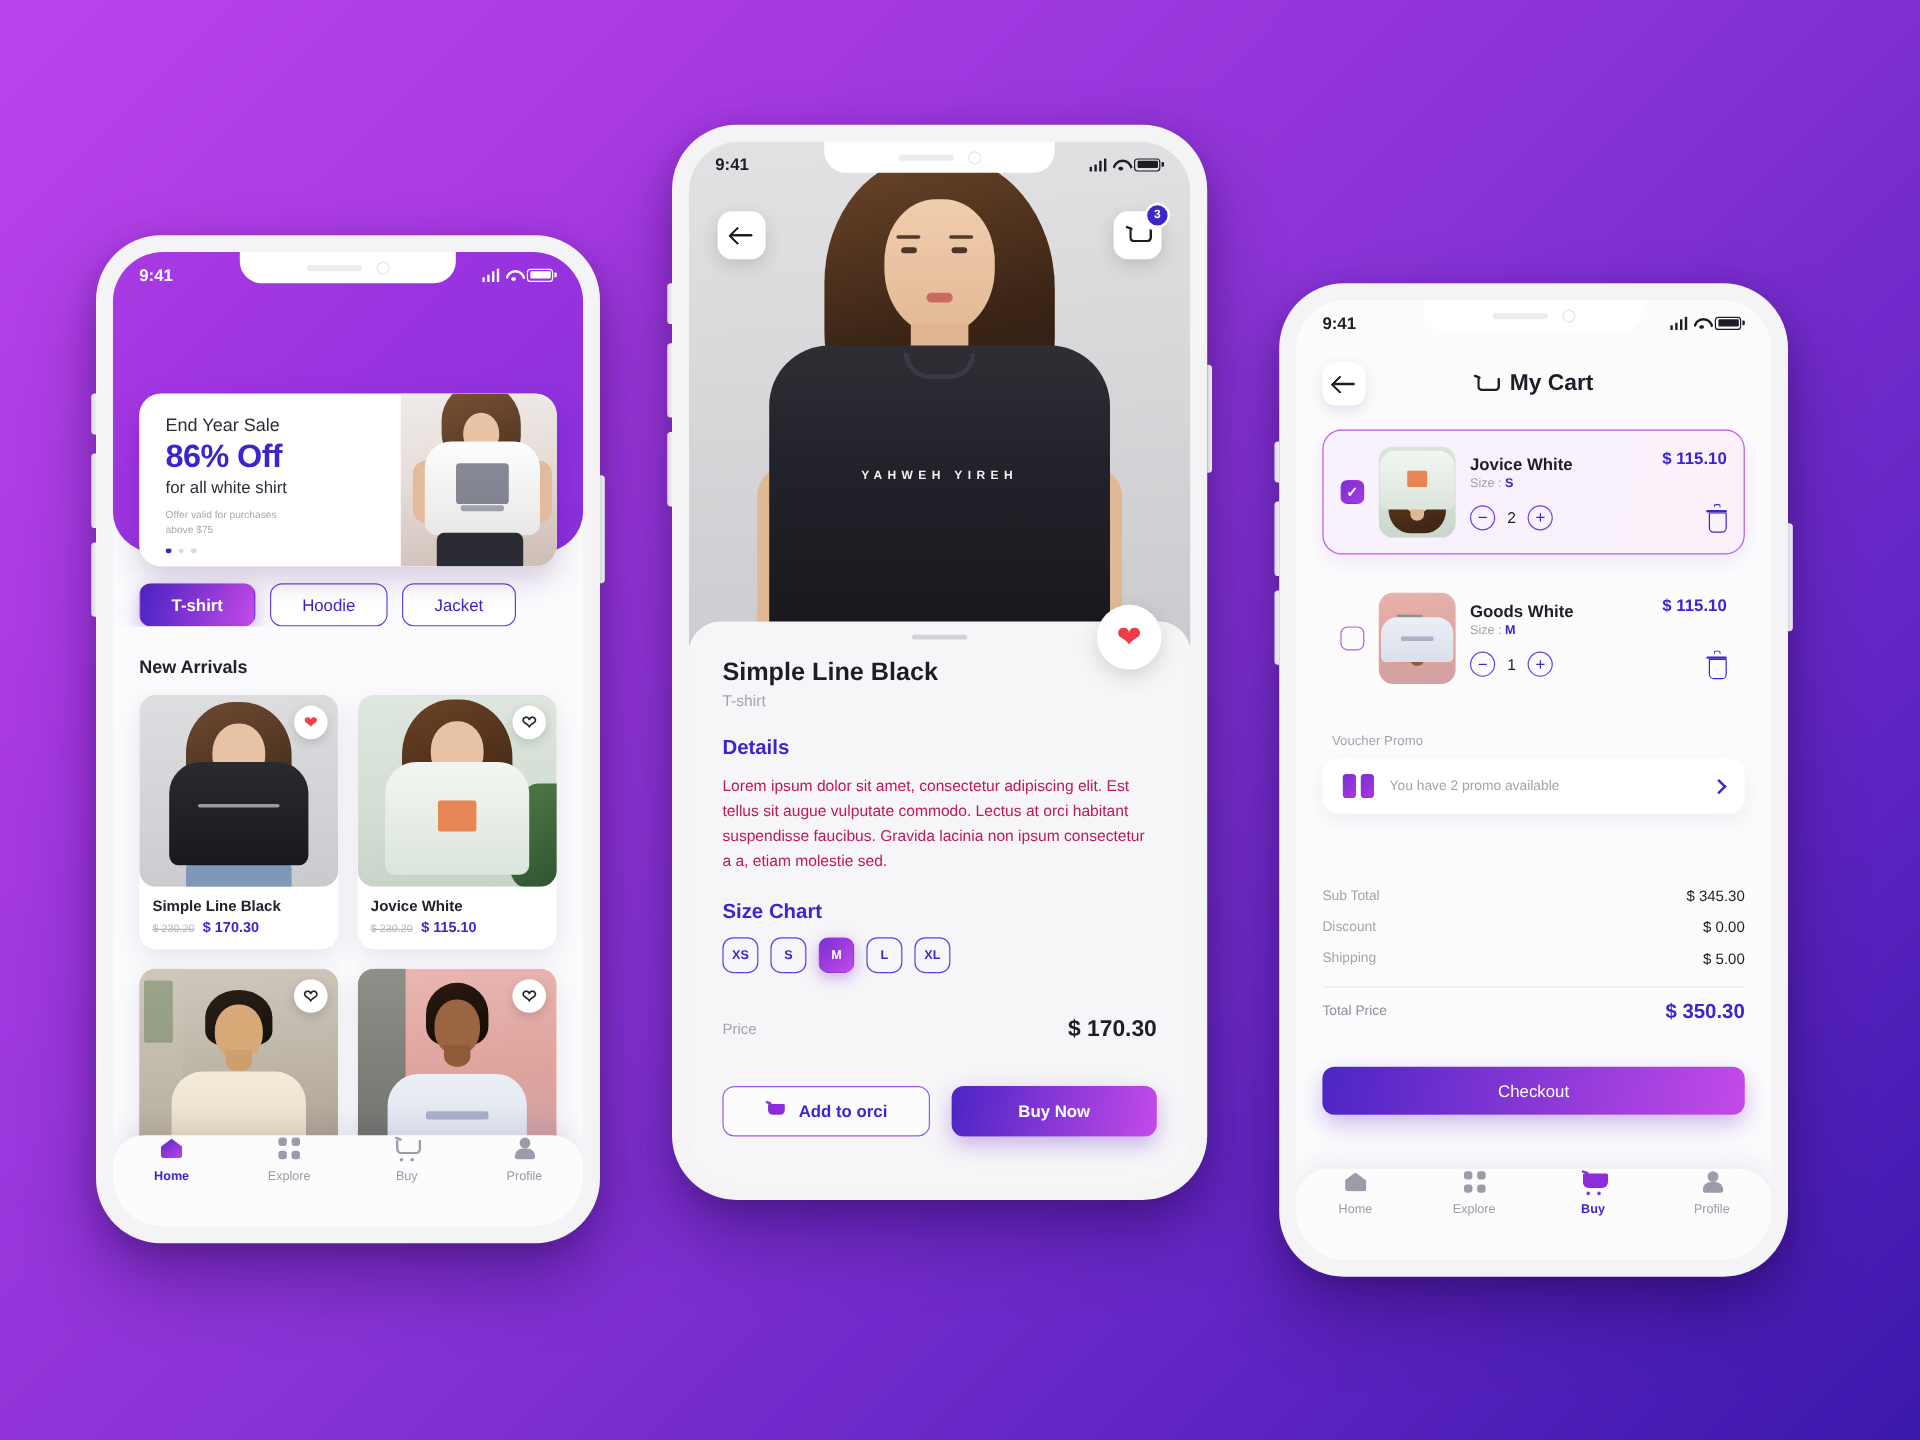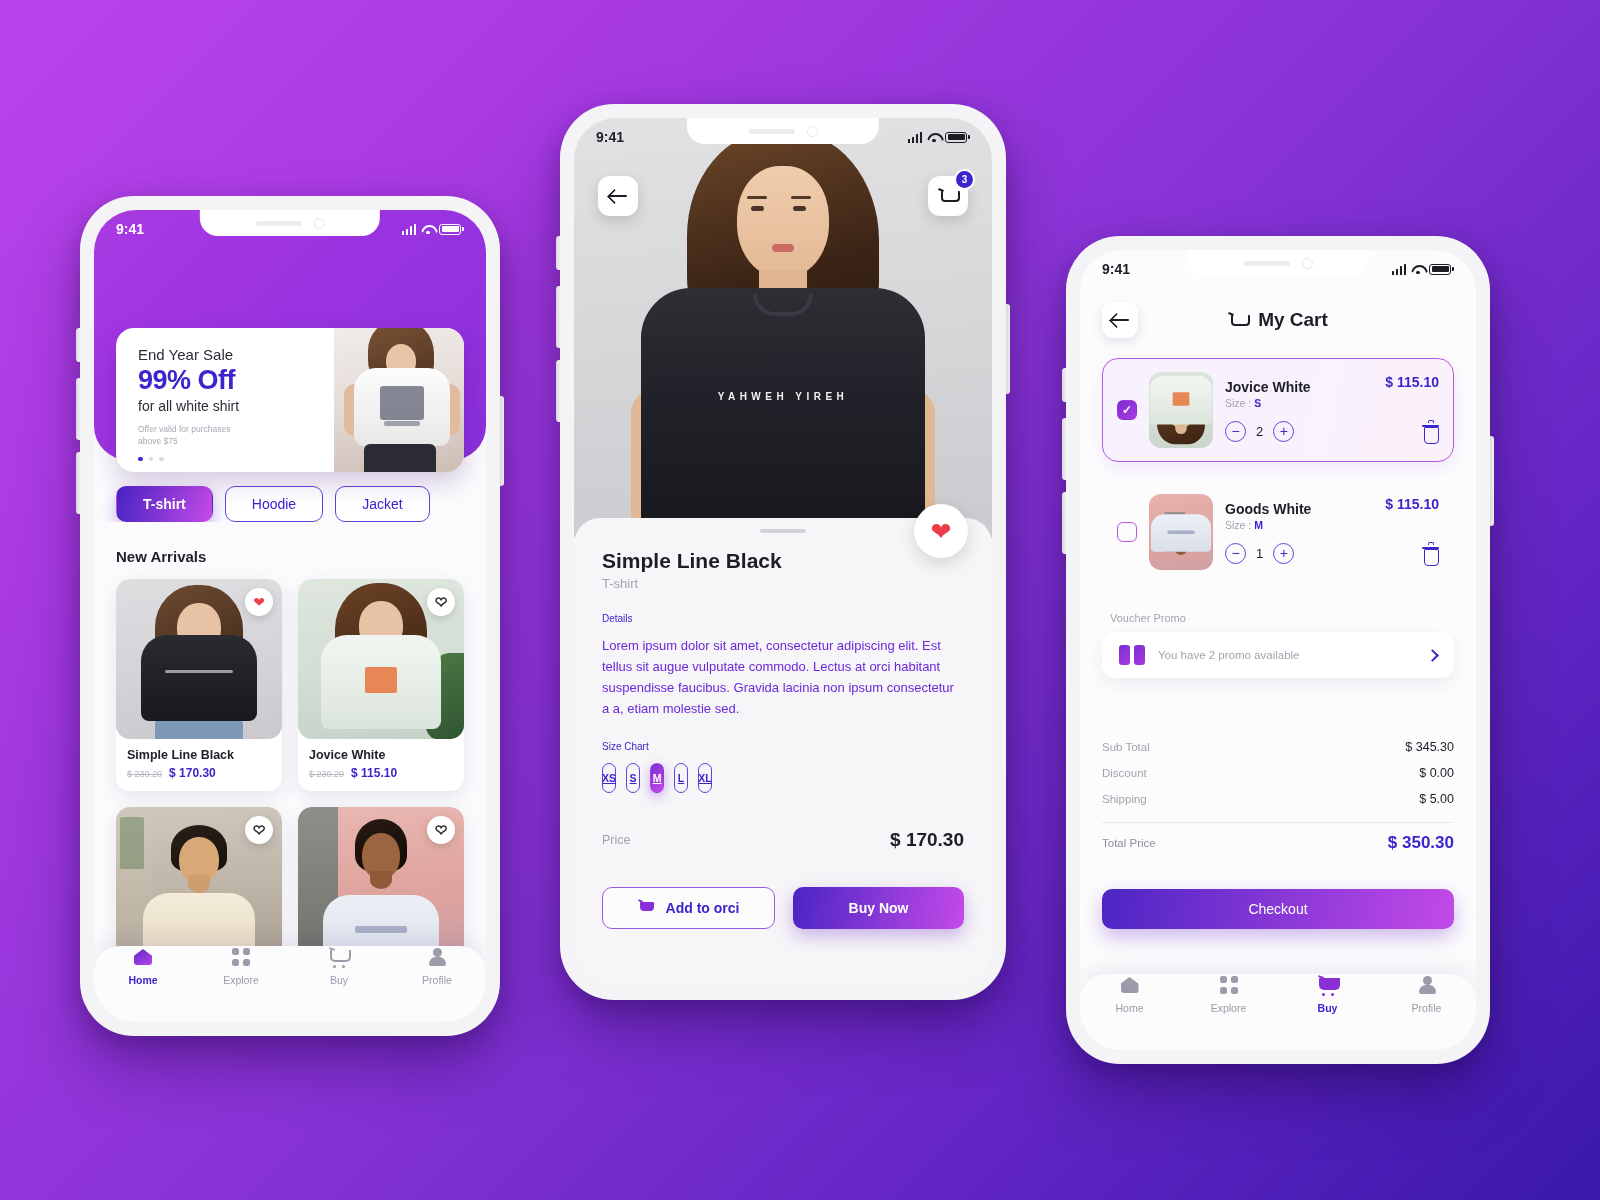--- a/index.html
+++ b/index.html
@@ -307,27 +307,27 @@
     border-radius: 50%; z-index: 22; display: flex; align-items: center; justify-content: center;
     box-shadow: 0 6px 18px rgba(0,0,0,.14); font-size: 25px; color: #ee3d48; line-height: 1;
   }
   .p2-sheet {
     position: absolute; top: 400px; left: 0; right: 0; bottom: 0;
     background: #f6f6f8; border-radius: 26px 26px 0 0; z-index: 18; padding: 0 28px;
   }
   .grabber { width: 46px; height: 4px; background: #d2d2da; border-radius: 3px; margin: 11px auto 0; }
   .p2-title { font-size: 21px; font-weight: bold; color: #1d1d28; margin-top: 16px; }
   .p2-sub { font-size: 13px; color: #a3a3b0; margin-top: 3px; }
-  .lbl-acc { font-size: 10px; font-weight: normal; color: #3b25cc; margin-top: 22px; }
-  .p2-desc { font-size: 13px; line-height: 1.62; color: #6d28d9; margin-top: 11px; }
+  .lbl-acc { font-size: 17px; font-weight: bold; color: #3b25cc; margin-top: 22px; }
+  .p2-desc { font-size: 13px; line-height: 1.62; color: #be185d; margin-top: 11px; }
   .sizes { display: flex; gap: 10px; margin-top: 11px; }
   .size {
-    width: 14px; height: 30px; border-radius: 9px; border: 1.4px solid #6a3fe0;
+    width: 30px; height: 30px; border-radius: 9px; border: 1.4px solid #6a3fe0;
     display: flex; align-items: center; justify-content: center;
-    font-size: 10.5px; font-weight: bold; color: #3b25cc; background: #f6f6f8; text-decoration: underline;
+    font-size: 10.5px; font-weight: bold; color: #3b25cc; background: #f6f6f8;
   }
   .size.on { background: linear-gradient(135deg,#7a2fd4,#c34ae8); color: #fff; border-color: transparent;
     box-shadow: 0 4px 12px rgba(140,45,220,.4); }
   .price-row { display: flex; align-items: center; justify-content: space-between; margin-top: 36px; }
   .price-lbl { font-size: 12.5px; color: #a3a3b0; }
   .price-val { font-size: 19px; font-weight: bold; color: #1d1d28; }
   .p2-actions { display: flex; gap: 18px; margin-top: 36px; }
   .btn-outline {
     flex: 1; height: 42px; border-radius: 10px; border: 1.4px solid #9a5ae8; background: #fcfcfd;
     display: flex; align-items: center; justify-content: center; gap: 10px;
@@ -453,21 +453,21 @@
             </span>
             <span class="batt-tip"></span>
         </span>
       </span>
     </div>
 
 
     <div class="p1-banner">
       <div class="banner-txt">
         <div class="banner-t1">End Year Sale</div>
-        <div class="banner-t2">99% Off</div>
+        <div class="banner-t2">86% Off</div>
         <div class="banner-t3">for all white shirt</div>
         <div class="banner-t4">
           <span>Offer valid for purchases</span><br>
           <span>above $75</span>
         </div>
         <div class="dots">
           <i class="on"></i>
           <i></i>
           <i></i>
         </div>

